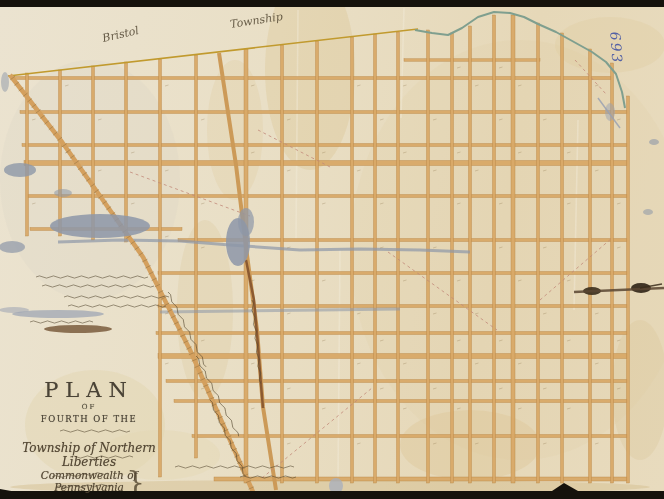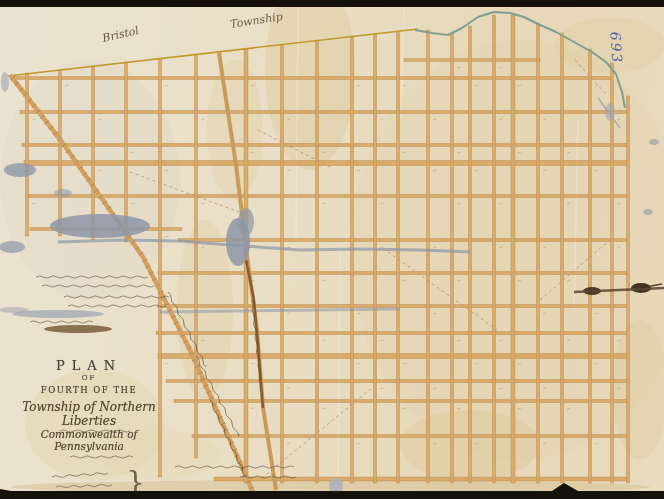--- a/index.html
+++ b/index.html
@@ -9,25 +9,25 @@
          background:linear-gradient(100deg,#ebe3d0 0%,#e9dfc6 38%,#e6d8b8 72%,#e8dbbe 100%);}
   #map{position:absolute;left:0;top:0;width:664px;height:499px;}
   .label{position:absolute;white-space:nowrap;color:#46402f;z-index:3;}
   .script{font-style:italic;color:#4f4430;}
   #bristol{left:102px;top:28px;font-size:11px;transform:rotate(-13deg);opacity:.85;}
   #townshiplbl{left:230px;top:14px;font-size:11px;transform:rotate(-9deg);opacity:.85;}
   #archnum{left:600px;top:40px;font-size:14px;color:#4556a4;transform:rotate(86deg);
            letter-spacing:2px;font-style:italic;opacity:.9;}
   #titleblock{position:absolute;left:14px;top:358px;width:150px;text-align:center;z-index:3;}
   #titleblock div{text-shadow:0 0 0.7px rgba(74,67,54,.55);}
-  .t1{font-size:13px;letter-spacing:7px;color:#4a4336;}
+  .t1{font-size:21px;letter-spacing:7px;color:#4a4336;margin-top:20px;}
   .t2{font-size:7px;letter-spacing:2px;margin-top:1px;color:#55503f;}
   .t3{font-size:8.5px;letter-spacing:.5px;margin-top:7px;color:#4a4336;}
   .t4{font-size:8.5px;letter-spacing:1.5px;margin-top:3px;color:#4a4336;}
-  .t5{font-style:italic;font-size:12px;margin-top:5px;color:#554834;}
+  .t5{font-style:italic;font-size:12px;margin-top:17px;color:#554834;}
   .t7{font-style:italic;font-size:10.5px;color:#554834;}
 </style>
 </head>
 <body>
 
 <div id="stage">
   <div id="paper"></div>
   <svg id="map" viewBox="0 0 664 499">
       <ellipse cx="310" cy="70" rx="45" ry="100" fill="#d9bf85" opacity="0.28"></ellipse>
       <ellipse cx="235" cy="130" rx="28" ry="70" fill="#dfc897" opacity="0.25"></ellipse>

